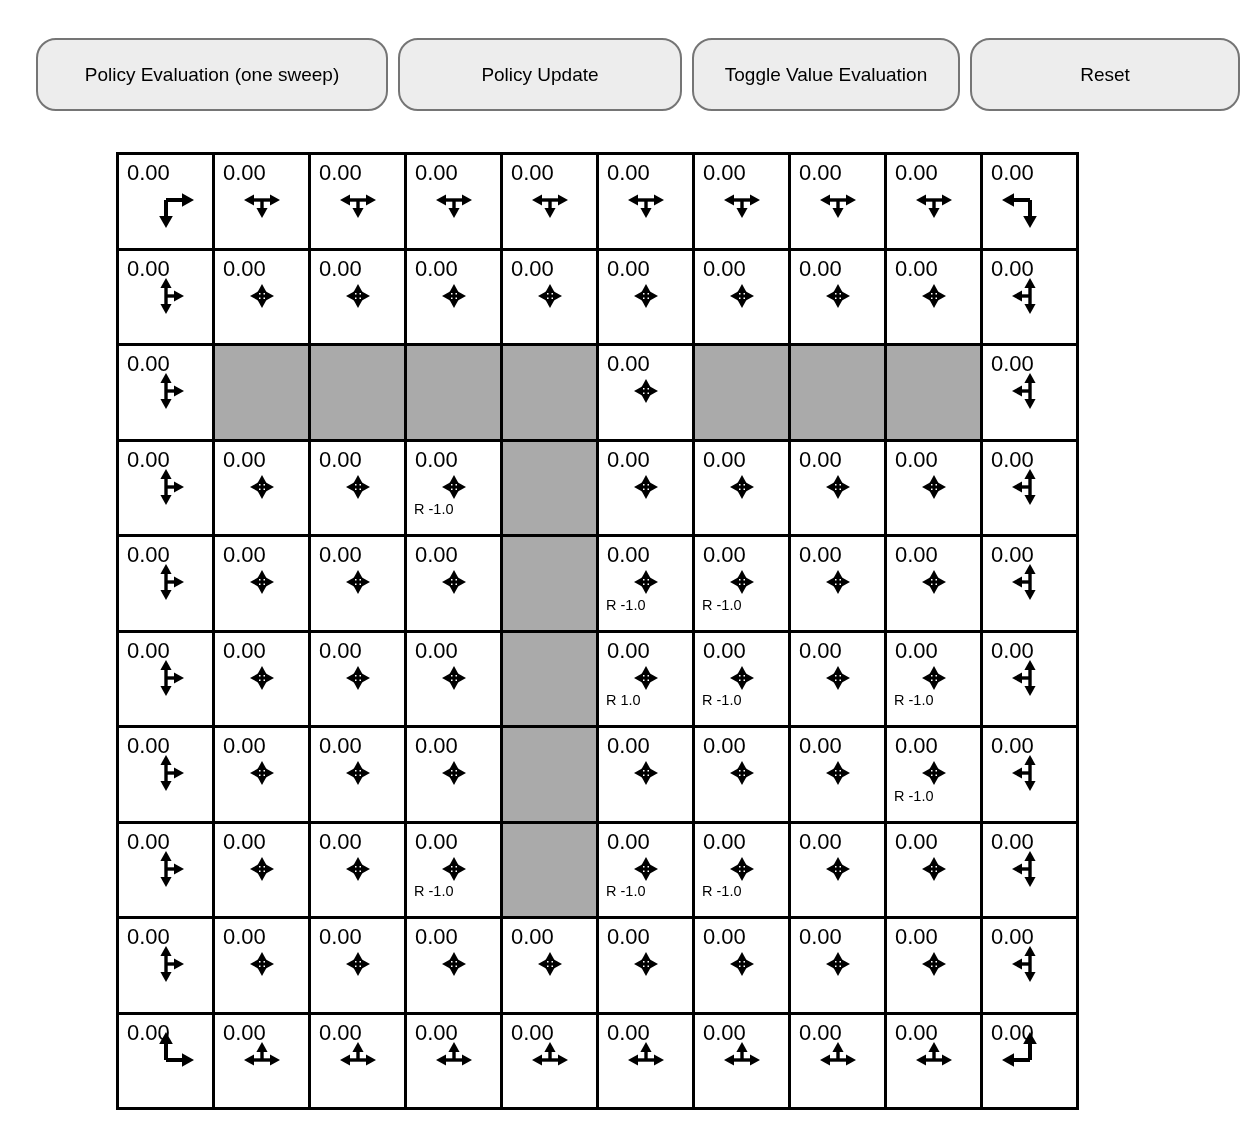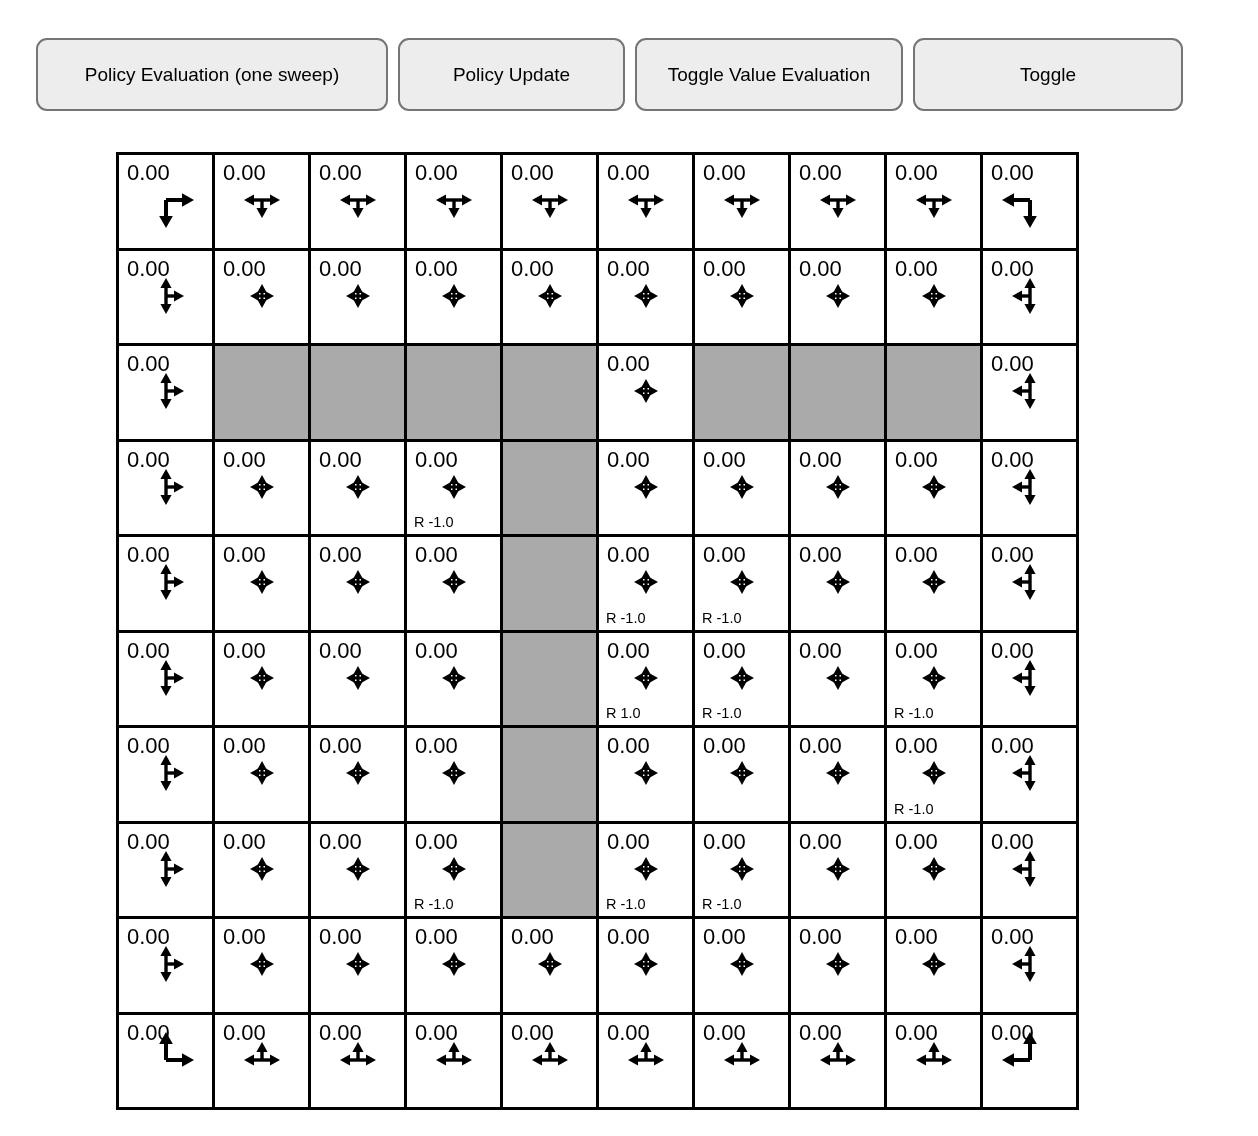--- a/index.html
+++ b/index.html
@@ -8,28 +8,28 @@
     font-family:"Liberation Sans", sans-serif;color:#000;
     position:relative;
   }
   .toolbar{
     display:flex;gap:10px;margin:38px 0 0 36px;
   }
   .btn{
     height:73px;
     background:var(--button-bg,#ededed);
     border:2px solid var(--button-border,#757575);
-    border-radius:11px;
+    border-radius:20px;
     font-family:"Liberation Sans", sans-serif;
     font-size:19px;color:#000;
     cursor:pointer;
     padding:0 10px;
   }
   .btn.b0{width:352px;}
-  .btn.b1{width:227px;}
+  .btn.b1{width:284px;}
   .btn.b2{width:268px;}
   .btn.b3{width:270px;}
   .grid{
     display:grid;
     grid-template-columns:repeat(10,93px);
     grid-template-rows:repeat(10,92.5px);
     gap:3px;
     background:var(--line,#000);
     border:3px solid var(--line,#000);
     width:max-content;
@@ -44,33 +44,33 @@
     position:absolute;top:6px;left:8px;
     font-size:22px;line-height:1.1;
     white-space:nowrap;
   }
   .glyph{
     position:absolute;top:13px;left:50%;
     transform:translateX(-50%);
     width:64px;height:64px;
   }
   .reward{
-    position:absolute;bottom:4px;left:7px;
+    position:absolute;bottom:17px;left:7px;
     font-size:14.5px;
     white-space:nowrap;
   }
 </style>
 </head>
 <body>
 
 <div class="toolbar">
   <button class="btn b0">Policy Evaluation (one sweep)</button>
   <button class="btn b1">Policy Update</button>
   <button class="btn b2">Toggle Value Evaluation</button>
-  <button class="btn b3">Toggle</button>
+  <button class="btn b3">Reset</button>
 </div>
 
 <div class="grid" id="grid">
     <div class="cell">
       <span class="value">0.00</span>
       <span class="glyph"><svg width="64" height="64" viewBox="0 0 64 64">
           <line x1="32" y1="32" x2="49" y2="32" stroke="#000000" stroke-width="4"></line>
           <polygon points="60,32 48,38.82 48,25.18" fill="#000000"></polygon>
           <line x1="32" y1="32" x2="32" y2="49" stroke="#000000" stroke-width="4"></line>
           <polygon points="32,60 25.18,48 38.82,48" fill="#000000"></polygon>

